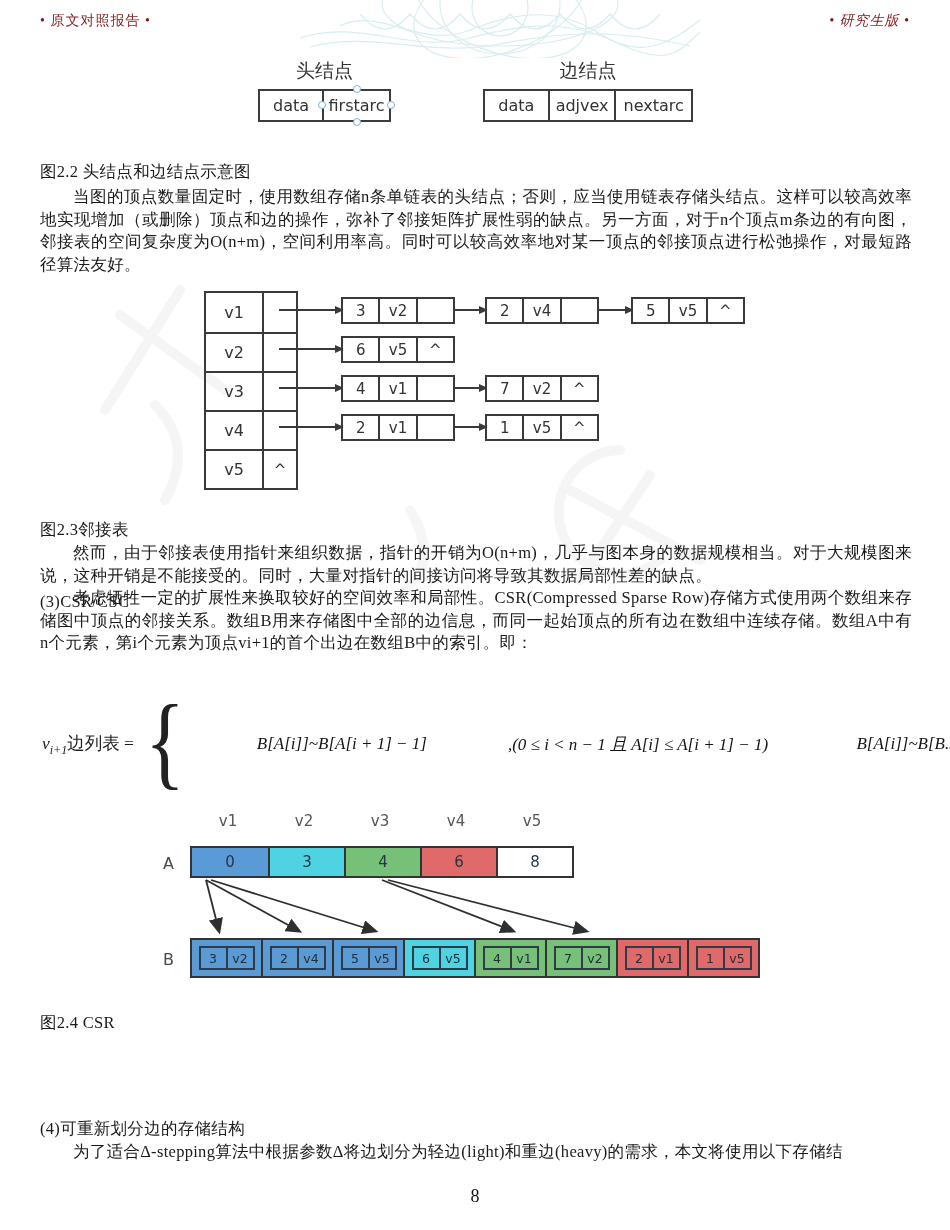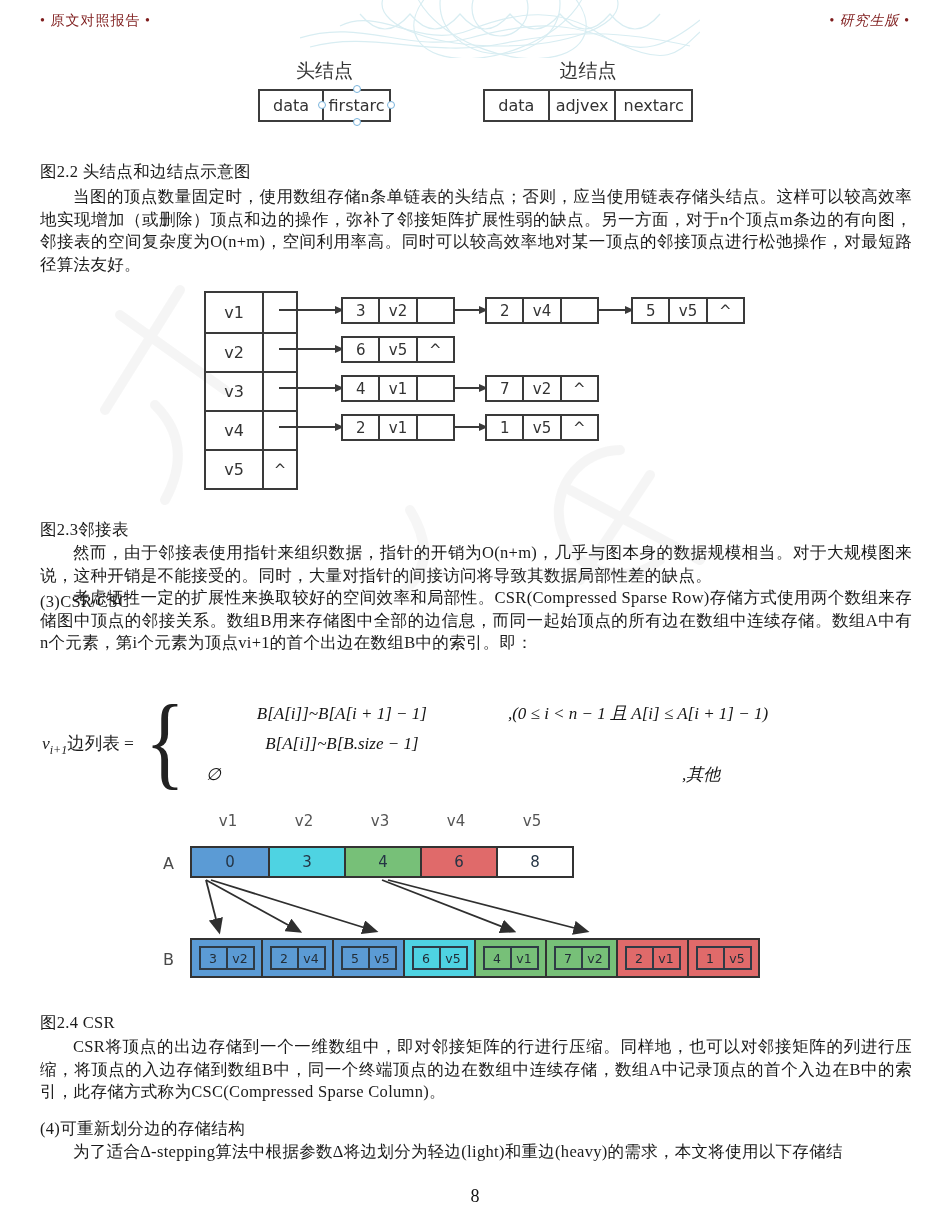--- a/index.html
+++ b/index.html
@@ -42,21 +42,21 @@
   .anode .nc:first-child{border-left:none;}
   .arrow{position:absolute;height:0;border-top:2px solid #3a3a3a;z-index:1;}
   .arrow i{position:absolute;right:-3px;top:-5px;width:0;height:0;
         border-left:9px solid #3a3a3a;border-top:4.5px solid transparent;border-bottom:4.5px solid transparent;}
 
   
   .formula{display:flex;align-items:center;font-family:"Liberation Serif","DejaVu Serif",serif;}
   .f-lhs{font-style:italic;font-size:17.5px;white-space:nowrap;}
   .f-lhs sub{font-size:12px;}
   .f-brace{font-size:104px;font-weight:100;line-height:90px;transform:scaleX(.8);margin:0 2px 6px 6px;color:#222;}
-  .f-rows{display:flex;flex-direction:column;gap:9px;width:700px;}
+  .f-rows{display:flex;flex-direction:row;gap:15px;width:700px;}
   .f-row{display:flex;align-items:center;font-style:italic;font-size:17px;color:#141414;}
   .f-expr{width:300px;text-align:center;white-space:nowrap;}
   .f-cond{flex:1;padding-left:16px;white-space:nowrap;}
   .f-row.alt .f-expr{text-align:left;padding-left:14px;box-sizing:border-box;}
   .f-row.alt .f-cond{padding-left:190px;}
 
   
   .csr{width:950px;height:172px;}
   .csr .vl{position:absolute;width:76px;text-align:center;top:2px;
         font-family:"DejaVu Sans","Liberation Sans",sans-serif;font-size:15px;color:#555;}
@@ -328,18 +328,17 @@
       <div class="bc" style="background-color: rgb(224, 106, 106);">
         <div class="binner">
             <span>1</span>
             <span>v5</span>
           </div>
       </div>
     </div>
   </div>
 
   <div class="abs cap" style="left:40px;top:1012px;">图2.4 CSR</div>
-  <div class="abs para indent" style="left:40px;top:1036px;">CSR将顶点的出边存储到一个一维数组中，即对邻接矩阵的行进行压缩。同样地，也可以对邻接矩阵的列进行压缩，将顶点的入边存储到数组B中，同一个终端顶点的边在数组中连续存储，数组A中记录顶点的首个入边在B中的索引，此存储方式称为CSC(Compressed Sparse Column)。</div>
   <div class="abs cap" style="left:40px;top:1118px;">(4)可重新划分边的存储结构</div>
   <div class="abs para indent" style="left:40px;top:1141px;">为了适合Δ-stepping算法中根据参数Δ将边划分为轻边(light)和重边(heavy)的需求，本文将使用以下存储结</div>
 
   <div class="abs pageno" style="left:0;top:1186px;">8</div>
 </div>
 
 </body></html>

